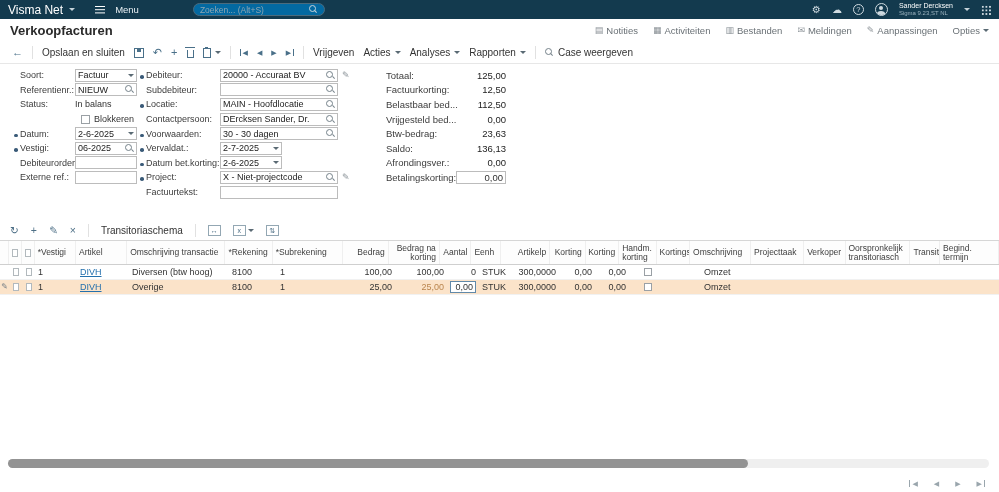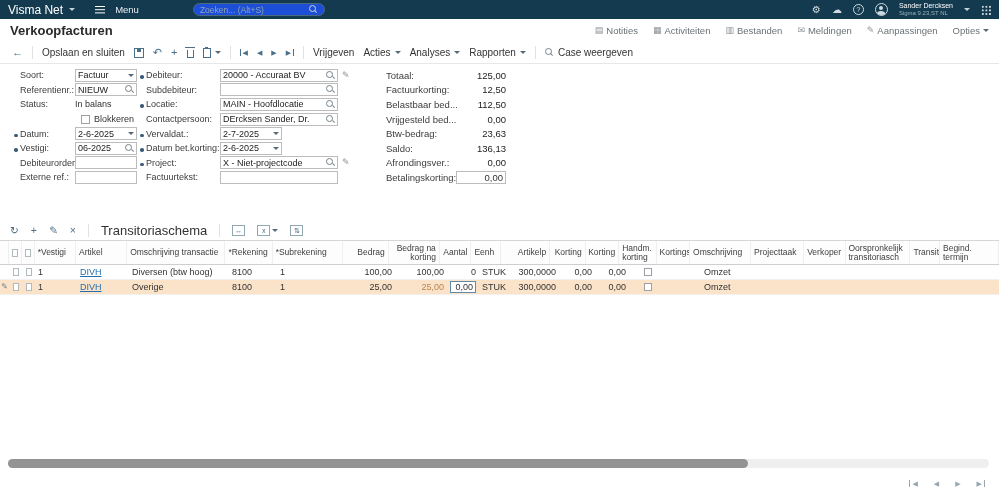--- a/index.html
+++ b/index.html
@@ -7,21 +7,21 @@
 body{font-family:"Liberation Sans","DejaVu Sans",sans-serif;font-size:10px;color:#333;background:#fff}
 .app{position:relative;width:999px;height:492px;background:#fff}
 
 
 .topbar{height:19px;background:#133a4e;display:flex;align-items:center;color:#fff;padding:0 8px;gap:6px}
 .brand{font-size:12px;font-weight:normal;color:#fff}
 .caret{width:0;height:0;border-left:3px solid transparent;border-right:3px solid transparent;border-top:3.5px solid #667b85;flex:none}
 .caret.light{border-top-color:#c6d3da}
 .bars{width:10px;height:1.6px;background:#fff;box-shadow:0 3.2px 0 #fff,0 6.4px 0 #fff;margin:-6px 0 0 14px;flex:none}
 .menu-label{font-size:9.5px;color:#e7eef2;margin-left:4px}
-.search-pill{margin-left:48px;display:flex;align-items:center;width:132px;height:13px;border:1px solid #4a6b7d;border-radius:8px;background:#1d4ed8;padding:0 6px;gap:4px}
+.search-pill{margin-left:48px;display:flex;align-items:center;width:132px;height:13px;border:1px solid #4a6b7d;border-radius:8px;background:#0369a1;padding:0 6px;gap:4px}
 .search-pill input{flex:1;background:transparent;border:0;outline:0;color:#e8f0f4;font-size:8.5px;min-width:0}
 .search-pill input::placeholder{color:#8ea6b3}
 .mag{position:relative;width:9px;height:9px;display:inline-block;flex:none}
 .mag::before{content:"";position:absolute;left:0;top:0;width:5px;height:5px;border:1.2px solid #75828a;border-radius:50%}
 .mag::after{content:"";position:absolute;left:5.5px;top:6px;width:3.2px;height:1.2px;background:#75828a;transform:rotate(45deg)}
 .mag.light::before{border-color:#c6d3da}.mag.light::after{background:#c6d3da}
 .tb-right{margin-left:auto;display:flex;align-items:center;gap:11px}
 .tb-icon{color:#cfdae0;font-size:10px;line-height:1}
 .help-circle{width:11px;height:11px;border:1px solid #cfdae0;border-radius:50%;font-size:7.5px;display:flex;align-items:center;justify-content:center;color:#cfdae0}
 .avatar{width:13px;height:13px;border:1px solid #cfdae0;border-radius:50%;position:relative;overflow:hidden;flex:none}
@@ -81,21 +81,21 @@
 .tbox{margin-left:auto;width:62px;height:13px;border:1px solid #bcbcbc;background:#fff;display:flex;align-items:center;justify-content:flex-end;padding:0 2px;font-size:9.5px}
 
 
 .tabs{display:flex;gap:20px;padding-left:20px;border-bottom:1px solid #dcdcdc;height:18px;align-items:flex-end;margin-top:3px;background:#fff}
 .tab{font-size:9.5px;color:#5a6166;padding-bottom:3px;white-space:nowrap}
 .tab.active{color:#1f2427;font-weight:bold;border-bottom:2px solid #1478bd;margin-bottom:-1px}
 
 
 .gridbar{display:flex;align-items:center;gap:12px;height:20px;padding:0 10px;background:#fff}
 .gicon{color:#4d6f86;font-size:10.5px;line-height:1}
-.gbtn{font-size:13px;color:#333;white-space:nowrap}
+.gbtn{font-size:10px;color:#333;white-space:nowrap}
 .gboxicon{width:13px;height:11px;border:1px solid #93a7b3;color:#4d6f86;font-size:7px;display:flex;align-items:center;justify-content:center;line-height:1}
 
 
 .grid{border-top:1px solid #d6d6d6;background:#fff}
 .ghead{display:flex;align-items:stretch;height:24px;border-bottom:1px solid #cfcfcf;background:#fdfdfd;overflow:hidden;width:999px}
 .gh{font-size:8.5px;line-height:9px;color:#3e3e3e;display:flex;align-items:center;padding:0 3px;border-right:1px solid #efefef;overflow:hidden}
 .grow{display:flex;align-items:center;height:15px;width:999px;overflow:hidden;font-size:9px;border-bottom:1px solid #f1f1f1;background:#fff}
 .grow.selected{background:#fbe3c9}
 .gc{flex:none;padding:0 3px;white-space:nowrap;overflow:hidden;display:flex;align-items:center}
 .r{justify-content:flex-end;text-align:right}
@@ -288,20 +288,27 @@
           </div>
       </div>
       <div class="frow">
         <label class="flabel">Contactpersoon:</label>
         <div class="fbox w118">
             <span class="fval">DErcksen Sander, Dr.</span>
             <span class="mag"></span>
           </div>
       </div>
       <div class="frow req">
+        <label class="flabel">Voorwaarden:</label>
+        <div class="fbox w118">
+            <span class="fval">30 - 30 dagen</span>
+            <span class="mag"></span>
+          </div>
+      </div>
+      <div class="frow req">
         <label class="flabel">Vervaldat.:</label>
         <div class="fbox w62">
             <span class="fval">2-7-2025</span>
             <span class="caret dark"></span>
           </div>
       </div>
       <div class="frow req">
         <label class="flabel">Datum bet.korting:</label>
         <div class="fbox w62">
             <span class="fval">2-6-2025</span>

